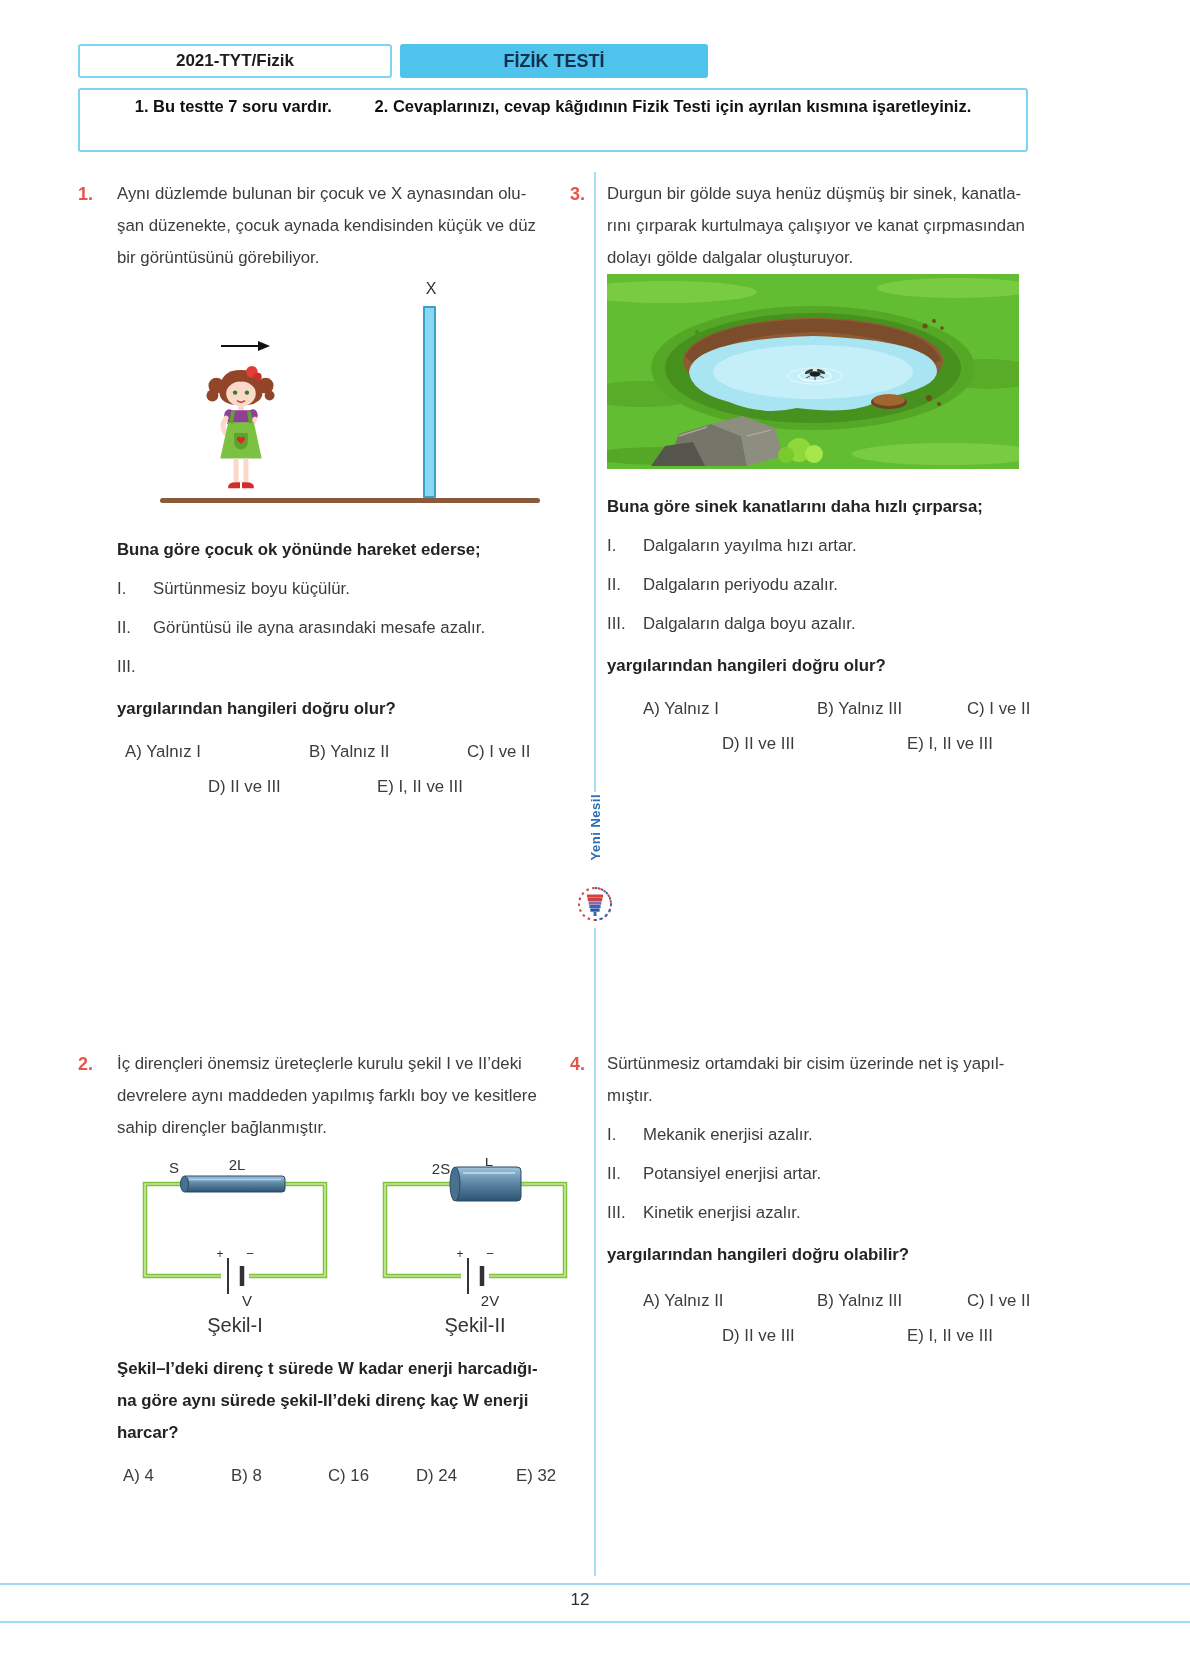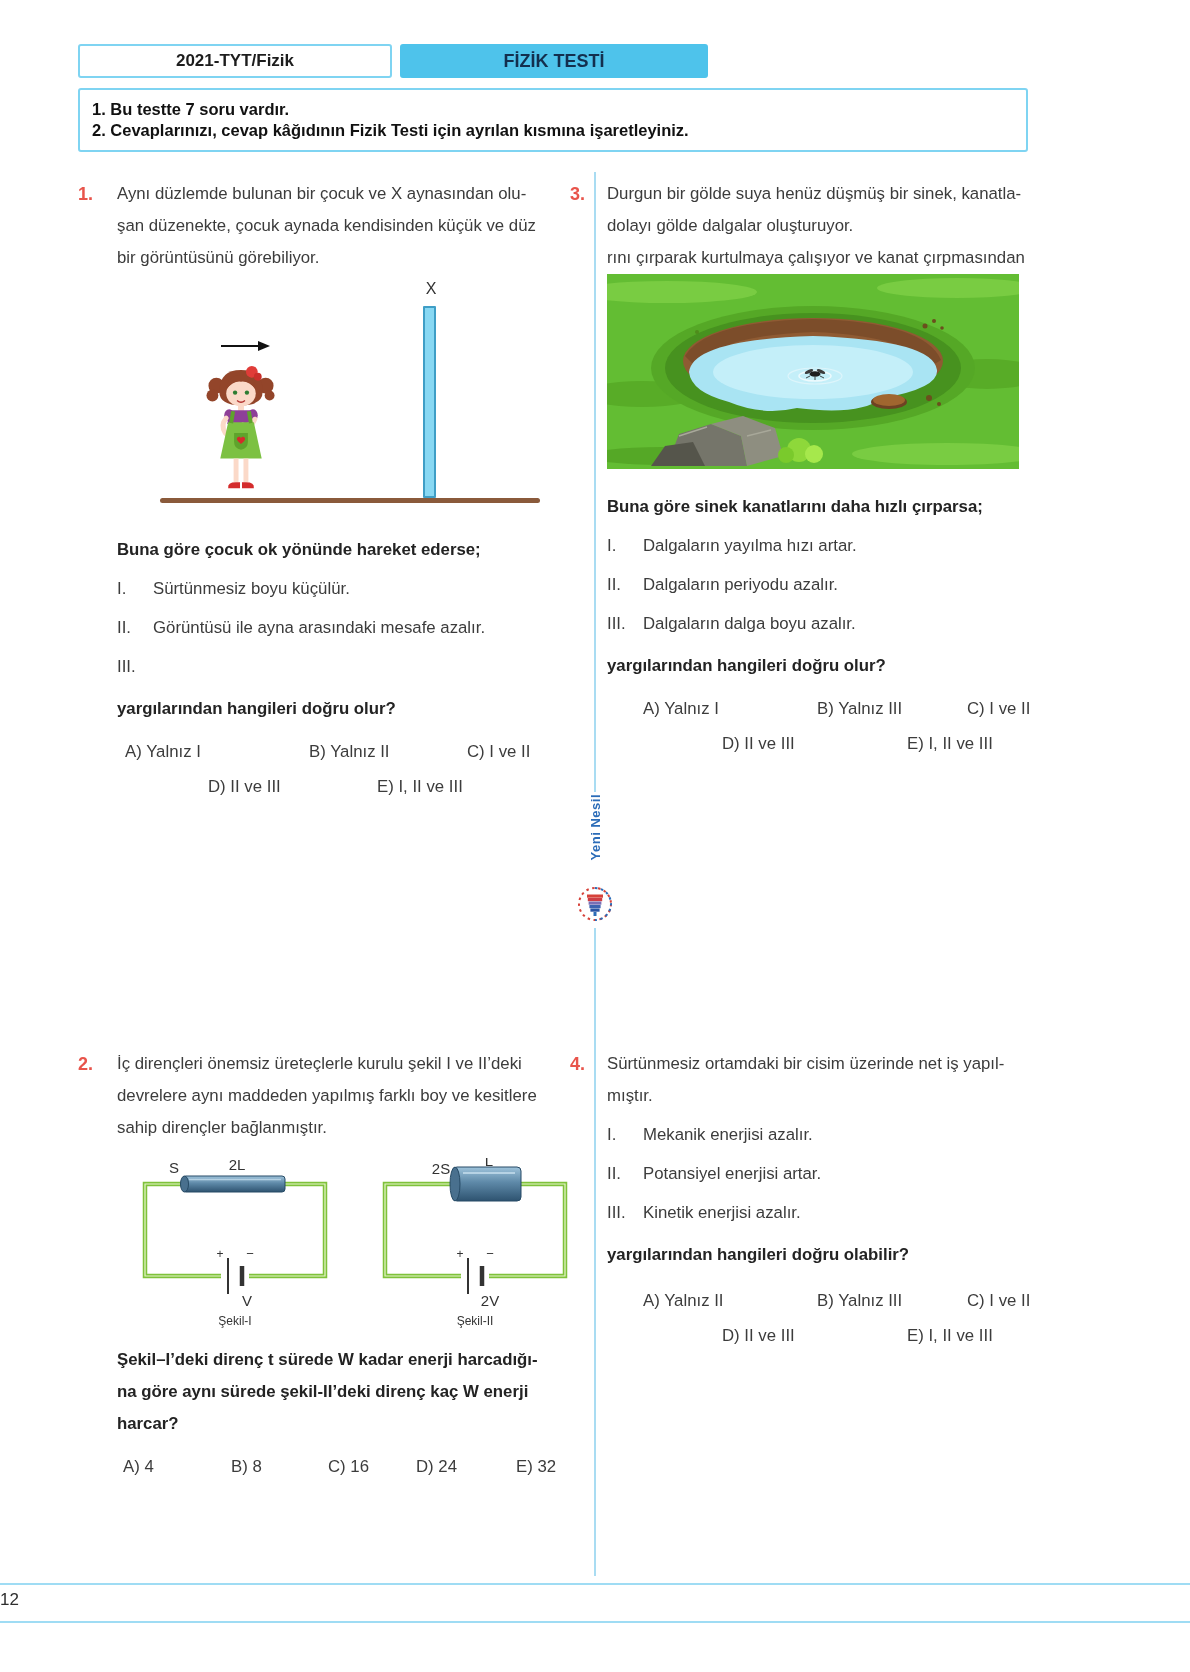--- a/index.html
+++ b/index.html
@@ -9,21 +9,21 @@
   
   .hbox{position:absolute;top:44px;height:34px;box-sizing:border-box;border:2px solid #7fd4f2;
         border-radius:3px;display:flex;align-items:center;justify-content:center;
         font-weight:700;font-size:17px;color:#1d1d1d;background:#fff;}
   .hbox.left{left:78px;width:314px;}
   .hbox.center{left:400px;width:308px;background:#4ec3eb;border-color:#4ec3eb;color:#132f4e;font-size:18px;}
   .hbox.right{left:716px;width:312px;}
 
   .instructions{position:absolute;left:78px;top:88px;width:950px;height:64px;box-sizing:border-box;
         border:2px solid #7fd4f2;border-radius:3px;background:#fff;padding:7px 12px;
-        display:flex;flex-direction:column;justify-content:space-evenly;}
+        display:flex;justify-content:space-evenly;}
   .instr-line{font-weight:700;font-size:16.5px;color:#111;white-space:nowrap;}
 
   
   .vdiv{position:absolute;left:594px;width:2px;background:#a9dcf2;}
   .vdiv.seg1{top:172px;height:620px;}
   .vdiv.seg2{top:928px;height:648px;}
 
   
   .q{position:absolute;font-size:16.8px;}
   .qrow{display:flex;}
@@ -50,33 +50,33 @@
   .arrow{position:absolute;left:103px;top:56px;width:50px;height:12px;}
   .girl{position:absolute;left:88px;top:78px;width:72px;height:138px;}
 
   
   .pond{display:block;width:412px;height:195px;margin-top:0px;}
 
   
   .q2figs{display:flex;gap:40px;padding-left:18px;margin-top:14px;}
   .fig{width:200px;text-align:center;}
   .fig svg{display:block;width:200px;height:152px;}
-  .figcap{font-size:12px;color:#333;margin-top:4px;}
+  .figcap{font-size:20px;color:#333;margin-top:4px;}
 
   
   .brand-wrap{position:absolute;left:574px;top:794px;width:42px;height:132px;text-align:center;}
   .brand-name{position:absolute;left:50%;top:0;transform:translateX(-50%) rotate(180deg);
       writing-mode:vertical-rl;font-weight:700;font-size:13px;color:#2b6cb8;letter-spacing:.5px;white-space:nowrap;}
   .badge{position:absolute;left:50%;top:92px;transform:translateX(-50%);width:36px;height:36px;}
 
   
   .fline{position:absolute;left:0;width:1190px;height:2px;background:#9fdcf4;}
   .fline.one{top:1583px;}
   .fline.two{top:1621px;}
-  .pageno{position:absolute;left:0;top:1590px;width:1160px;font-size:17px;color:#2e2e2e;}
+  .pageno{position:absolute;left:0;top:1590px;width:1160px;text-align:center;font-size:17px;color:#2e2e2e;}
 </style>
 </head>
 <body>
 
 <div class="page">
 
   <svg width="0" height="0" style="position:absolute">
     <defs>
       <linearGradient id="cyl" x1="0" y1="0" x2="0" y2="1">
         <stop offset="0" stop-color="#9ec3db"></stop>
@@ -173,22 +173,22 @@
         </div>
       </div>
     </div>
   </div>
 
   <div class="q right" style="left:570px;top:178px;">
     <div class="qrow">
       <div class="qnum">3.</div>
       <div class="qbody">
         <div class="tline">Durgun bir gölde suya henüz düşmüş bir sinek, kanatla-</div>
+        <div class="tline">rını çırparak kurtulmaya çalışıyor ve kanat çırpmasından</div>
         <div class="tline">dolayı gölde dalgalar oluşturuyor.</div>
-        <div class="tline">rını çırparak kurtulmaya çalışıyor ve kanat çırpmasından</div>
 
         <svg class="pond" viewBox="0 0 412 195" preserveAspectRatio="none">
           <rect width="412" height="195" fill="#63bd33"></rect>
           <ellipse cx="60" cy="18" rx="90" ry="11" fill="#79cc42"></ellipse>
           <ellipse cx="350" cy="14" rx="80" ry="10" fill="#79cc42"></ellipse>
           <ellipse cx="35" cy="120" rx="60" ry="13" fill="#58ac27"></ellipse>
           <ellipse cx="380" cy="100" rx="55" ry="15" fill="#58ac27"></ellipse>
           <ellipse cx="340" cy="180" rx="95" ry="11" fill="#79cc42"></ellipse>
           <ellipse cx="55" cy="182" rx="75" ry="9" fill="#55a826"></ellipse>
           <ellipse cx="206" cy="94" rx="162" ry="62" fill="#55a826"></ellipse>

